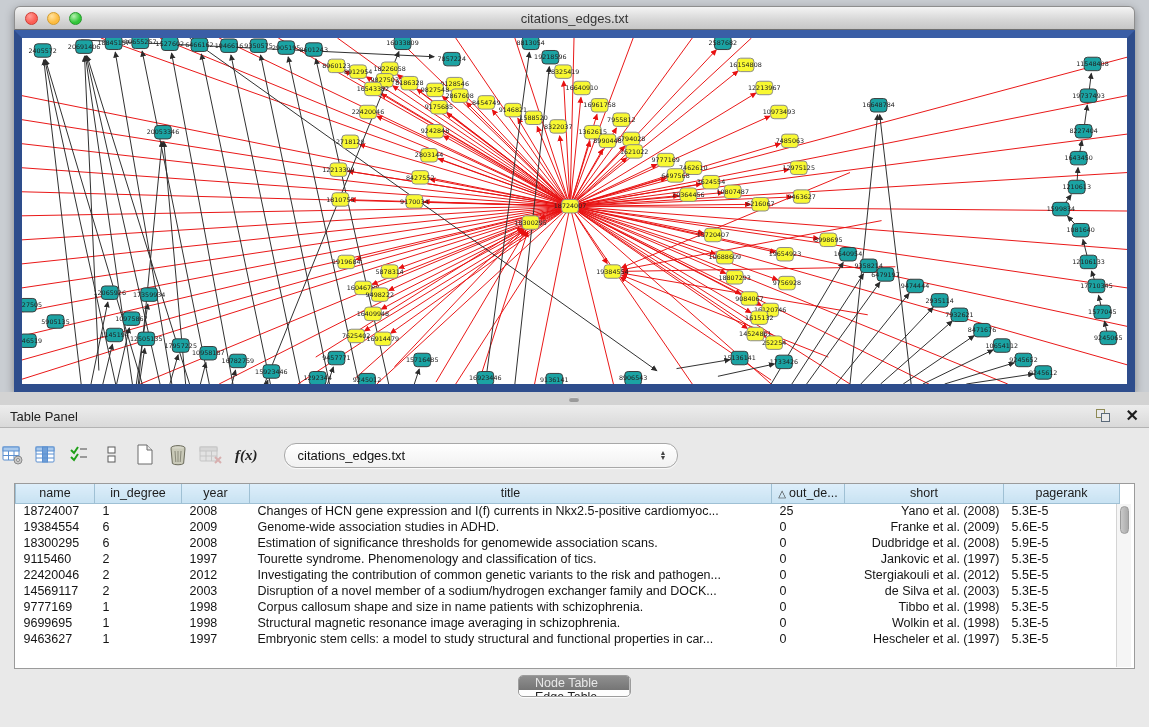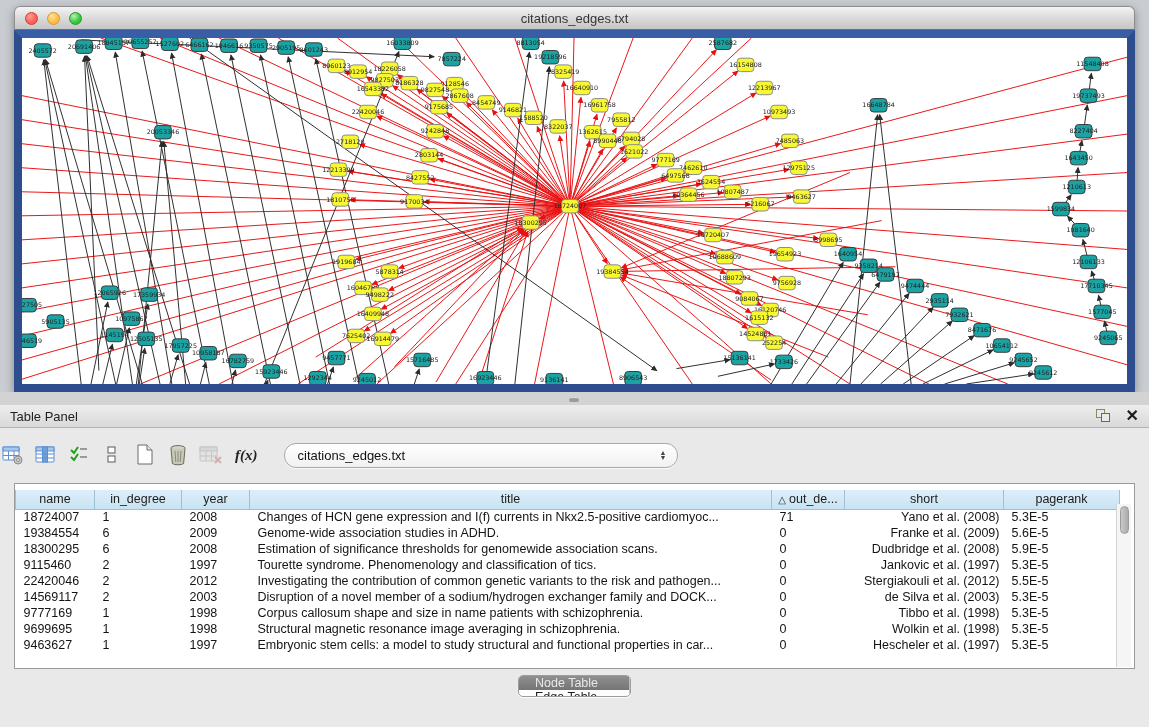--- a/index.html
+++ b/index.html
@@ -44,21 +44,21 @@
   .tb-icon.disabled { opacity:.45; }
   .fx { font-family:"Liberation Serif", serif; font-style:italic; font-weight:bold; font-size:15px; color:#222; margin:0 10px 0 4px; }
   .combo { width:394px; height:25px; border:1px solid #a8a8a8; border-radius:12px;
     background:linear-gradient(#ffffff,#f1f1f1); display:flex; align-items:center;
     padding:0 10px 0 13px; margin-left:16px; box-shadow:0 1px 1px rgba(255,255,255,.8); }
   .combo-text { flex:1; font-size:13px; color:#111; }
   .spinner { display:flex; flex-direction:column; line-height:5px; font-size:7px; color:#444; }
 
   .tablewrap { position:absolute; left:14px; top:78px; width:1121px; height:186px;
     border:1px solid #9b9b9b; background:#fff; overflow:hidden; }
-  table.data { border-collapse:collapse; table-layout:fixed; width:1104px;margin-top:6px; }
+  table.data { border-collapse:collapse; table-layout:fixed; width:1104px; }
   table.data th { height:19px; background:linear-gradient(#ddeefa,#c8e2f2);
     border:1px solid #9fc0d4; border-top:none; font-weight:normal; font-size:12.5px; color:#1c1c1c;
     text-align:center; overflow:hidden; white-space:nowrap; }
   table.data td { height:16px; font-size:12.5px; color:#141414; white-space:nowrap; overflow:hidden;
     padding:0 4px 0 8px; }
   td.c-center { text-align:right; padding:0 2px; }
   .sort-tri { font-size:10px; margin-right:3px; color:#333; }
   .vscroll { position:absolute; right:3px; top:20px; width:15px; height:163px;
     background:#f5f5f5; border-left:1px solid #d4d4d4; }
   .vthumb { position:absolute; left:2.5px; top:2px; width:9px; height:28px; border-radius:5px;
@@ -884,21 +884,21 @@
             <th>short</th>
             <th>pagerank</th>
           </tr>
         </thead>
       <tbody id="tbody">
           <tr>
             <td>18724007</td>
             <td>1</td>
             <td>2008</td>
             <td>Changes of HCN gene expression and I(f) currents in Nkx2.5-positive cardiomyoc...</td>
-            <td>71</td>
+            <td>25</td>
             <td class="c-center">Yano et al. (2008)</td>
             <td>5.3E-5</td>
           </tr>
           <tr>
             <td>19384554</td>
             <td>6</td>
             <td>2009</td>
             <td>Genome-wide association studies in ADHD.</td>
             <td>0</td>
             <td class="c-center">Franke et al. (2009)</td>

